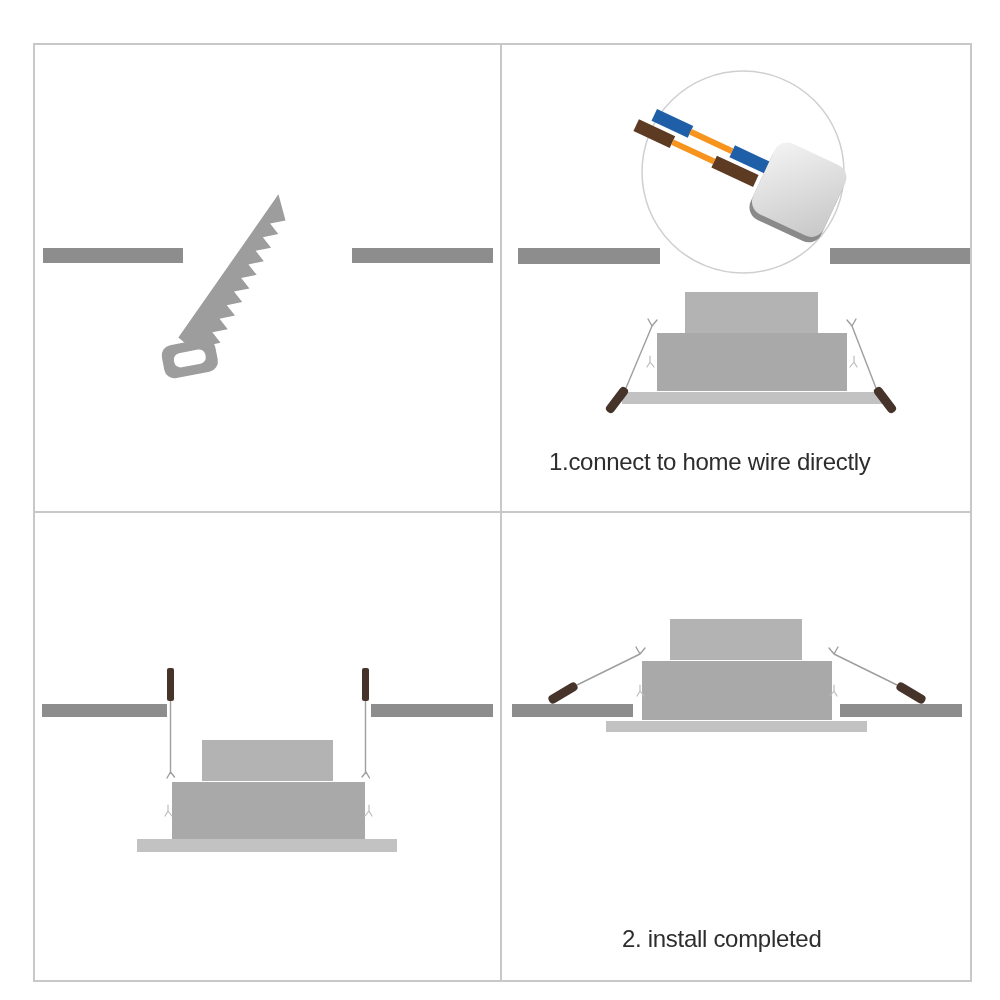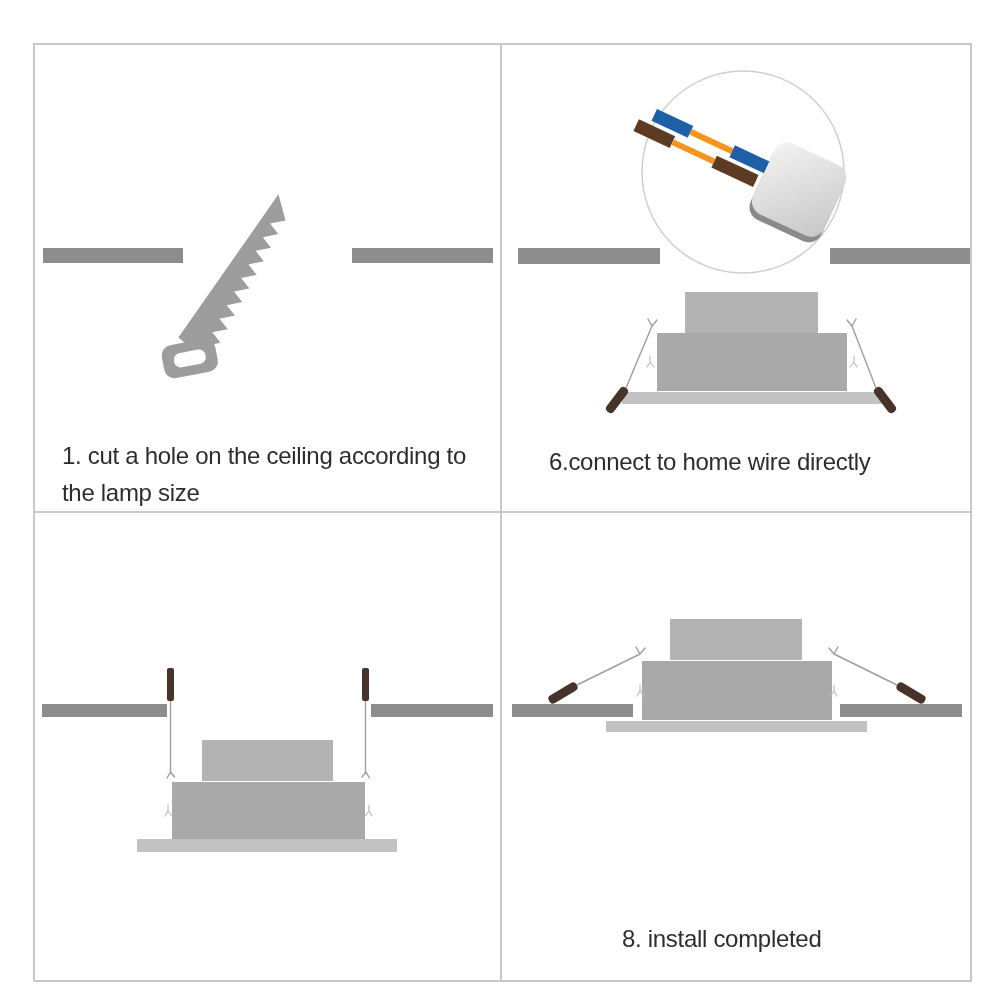--- a/index.html
+++ b/index.html
@@ -126,24 +126,20 @@
       <path class="hook" d="M838,647 l-4,7 l-5,-6"></path>
       <line class="sline" x1="834" y1="654" x2="897" y2="685"></line>
       <rect class="pin" x="895" y="688.5" width="32" height="9" rx="4" transform="rotate(31,911,693)"></rect>
     </g>
   </svg>
 
   <div class="grid-frame"></div>
   <div class="divider-v"></div>
   <div class="divider-h"></div>
 
-  <div class="cap" style="left:62px;top:437px;">
-    <div>1. cut a hole on the ceiling according to</div>
-    <div>the lamp size</div>
-  </div>
   <div class="cap" style="left:549px;top:443px;">
-    <div>6.connect to home wire directly</div>
+    <div>1.connect to home wire directly</div>
   </div>
   <div class="cap" style="left:622px;top:920px;">
-    <div>8. install completed</div>
+    <div>2. install completed</div>
   </div>
 
 </div>
 
 </body></html>

